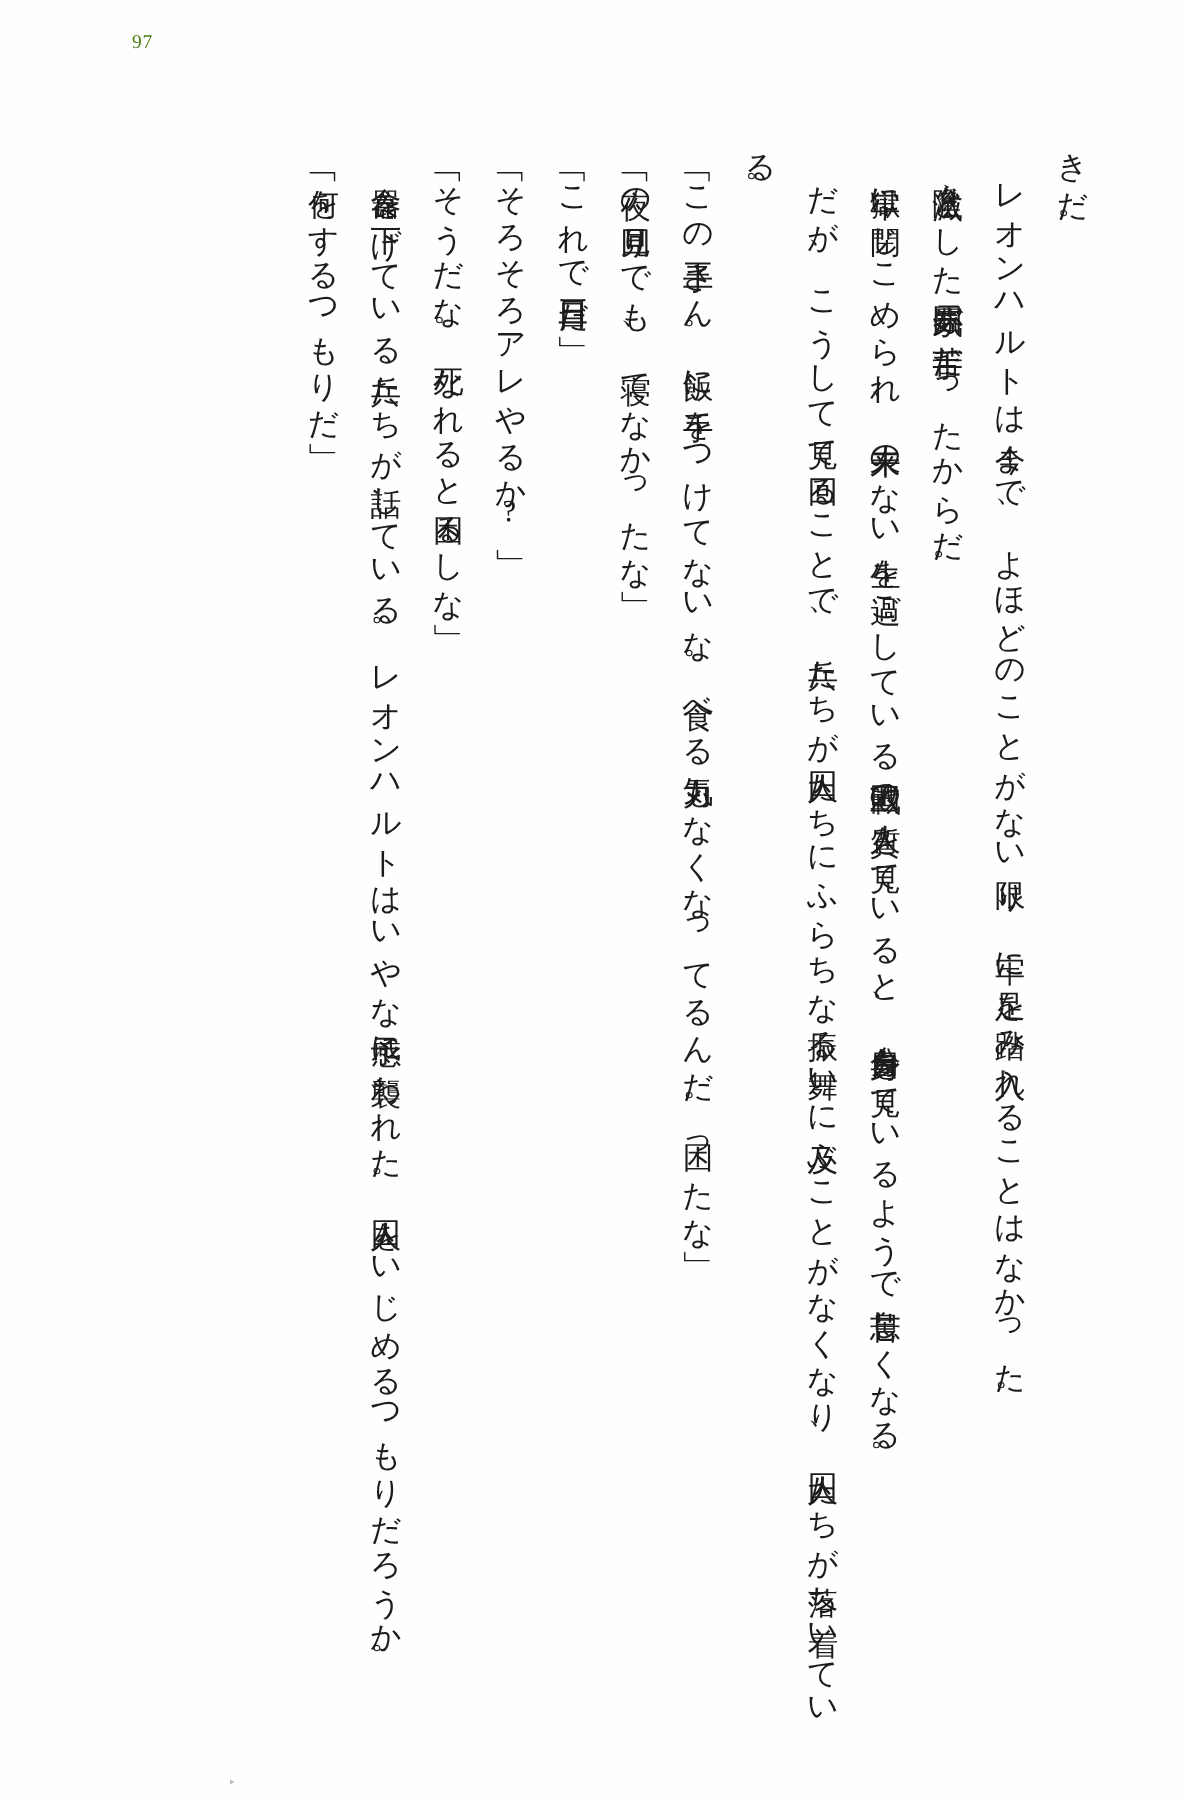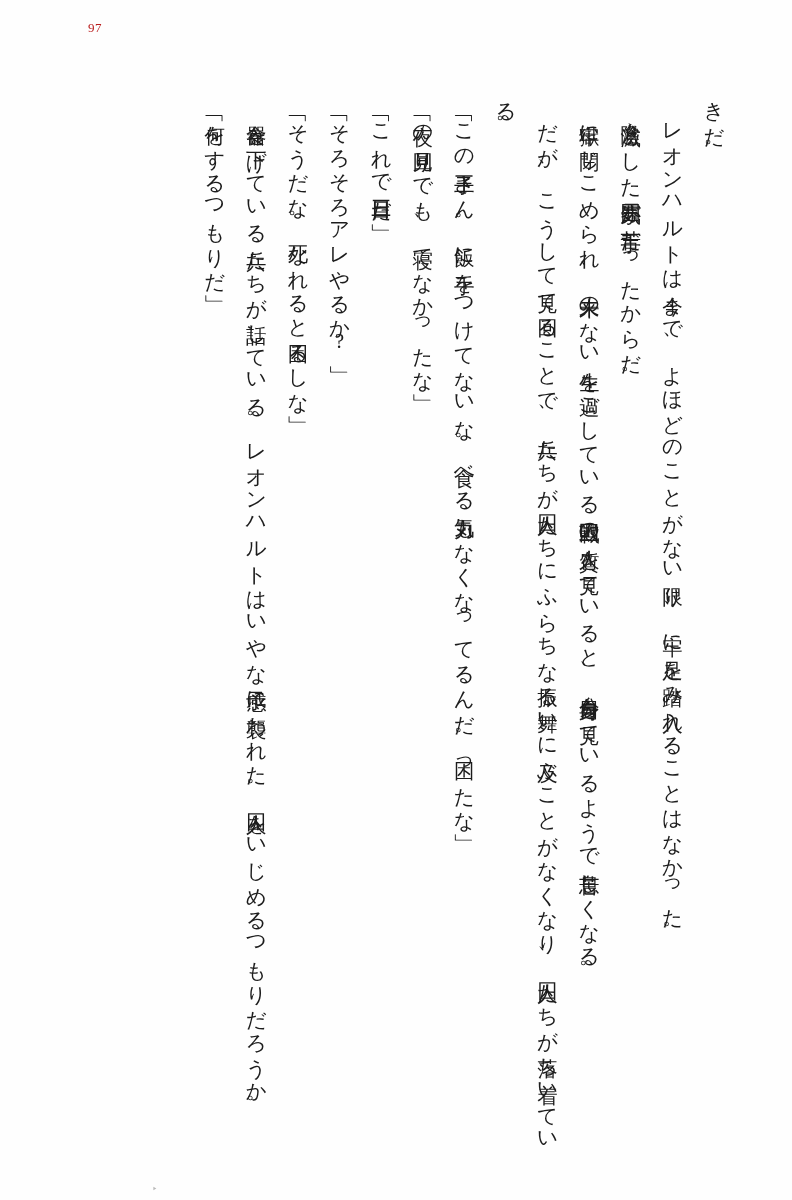--- a/index.html
+++ b/index.html
@@ -18,21 +18,21 @@
   .page {
     position: absolute;
     inset: 0;
     background: #fefefe;
   }
   .page-number {
     position: absolute;
     top: 20px;
     left: 88px;
     font-size: 13px;
-    color: #b91c1c;
+    color: #4d7c0f;
     letter-spacing: 0.5px;
     font-family: "Liberation Serif", "DejaVu Serif", serif;
   }
   
   .body-text {
     position: absolute;
     top: 88px;
     left: 52px;
     right: 58px;
     height: 1072px;

